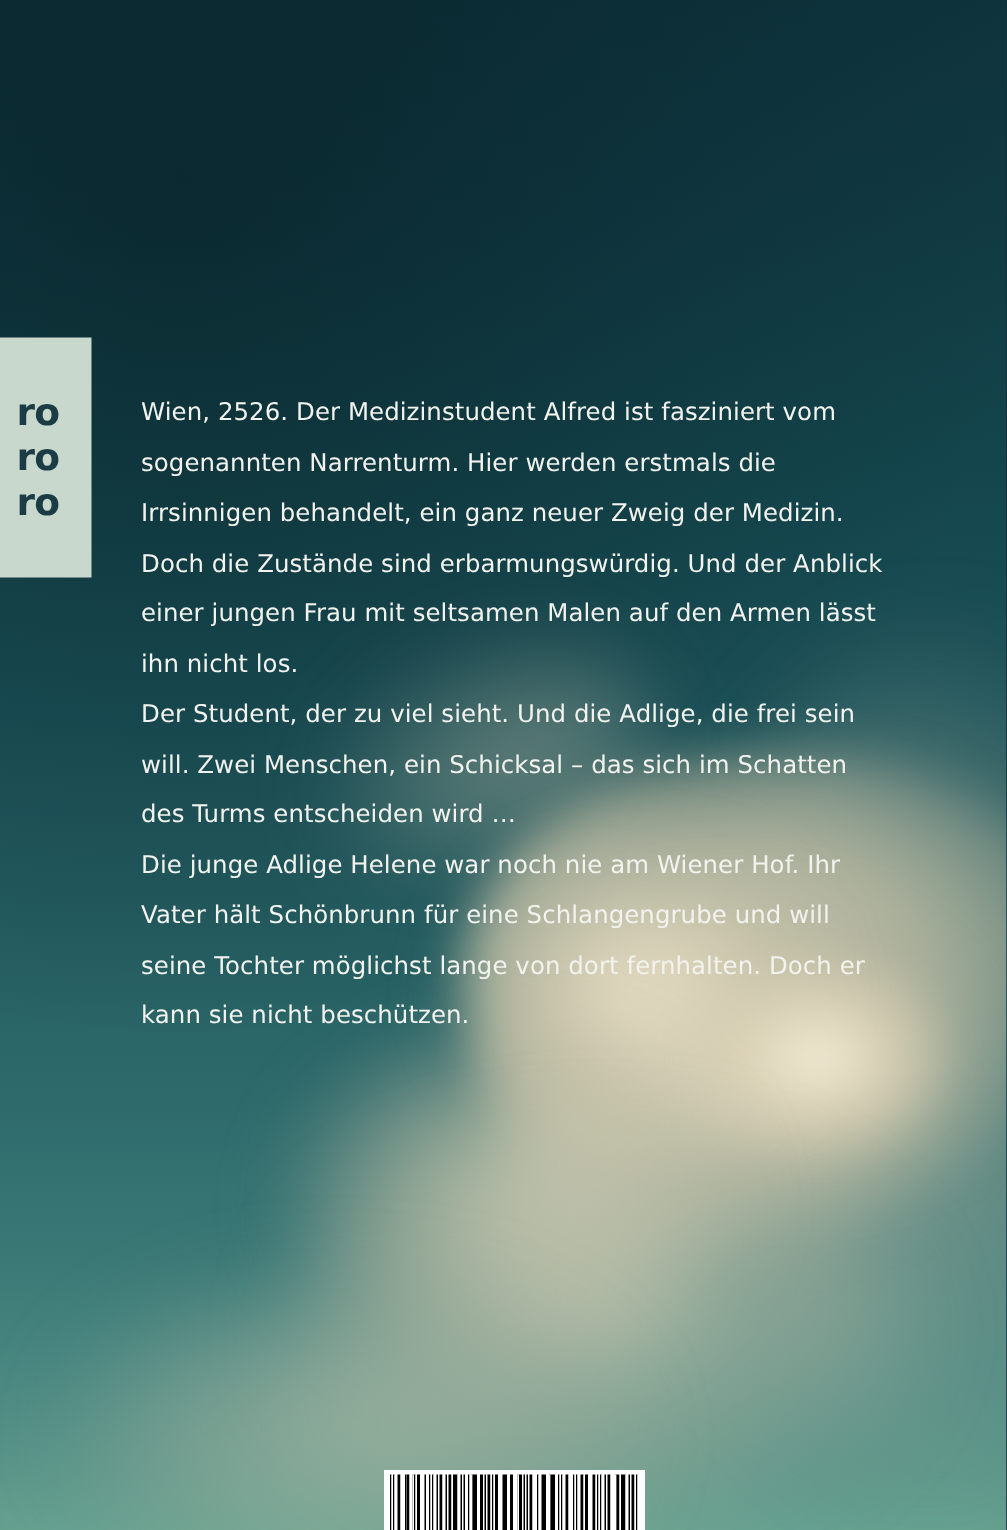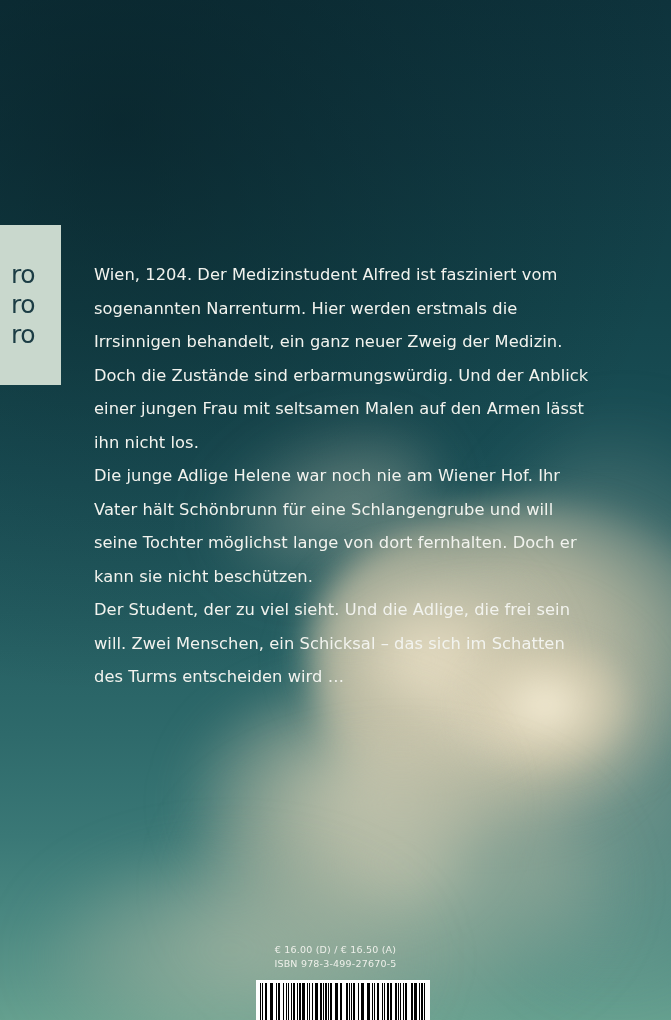--- a/index.html
+++ b/index.html
@@ -110,21 +110,21 @@
     align-items: flex-start;
     padding-left: 11px;
     box-sizing: border-box;
   }
   .rororo-block .ro {
     font-family: "DejaVu Sans", sans-serif;
     font-size: 25px;
     line-height: 30px;
     letter-spacing: -0.5px;
     color: #1b3c44;
-    font-weight: 400;
+    font-weight: 700;
   }
 
   
   .headline {
     position: absolute;
     left: 94px;
     top: 103px;
     width: 510px;
     color: #e8c37a;
     font-family: "DejaVu Sans", sans-serif;
@@ -209,29 +209,25 @@
   </div>
 
   <div class="rororo-block">
     <span class="ro">ro</span>
     <span class="ro">ro</span>
     <span class="ro">ro</span>
   </div>
 
 
   <div class="blurb">
-    <p>Wien, 1204. Der Medizinstudent Alfred ist fasziniert vom sogenannten Narrenturm. Hier werden erstmals die Irrsinnigen behandelt, ein ganz neuer Zweig der Medizin. Doch die Zustände sind erbarmungswürdig. Und der Anblick einer jungen Frau mit seltsamen Malen auf den Armen lässt ihn nicht los.</p>
+    <p>Wien, 2526. Der Medizinstudent Alfred ist fasziniert vom sogenannten Narrenturm. Hier werden erstmals die Irrsinnigen behandelt, ein ganz neuer Zweig der Medizin. Doch die Zustände sind erbarmungswürdig. Und der Anblick einer jungen Frau mit seltsamen Malen auf den Armen lässt ihn nicht los.</p>
+    <p>Der Student, der zu viel sieht. Und die Adlige, die frei sein will. Zwei Menschen, ein Schicksal – das sich im Schatten des Turms entscheiden wird …</p>
     <p>Die junge Adlige Helene war noch nie am Wiener Hof. Ihr Vater hält Schönbrunn für eine Schlangengrube und will seine Tochter möglichst lange von dort fernhalten. Doch er kann sie nicht beschützen.</p>
-    <p>Der Student, der zu viel sieht. Und die Adlige, die frei sein will. Zwei Menschen, ein Schicksal – das sich im Schatten des Turms entscheiden wird …</p>
   </div>
 
-  <div class="footer-text">
-    <div>€ 16.00 (D) / € 16.50 (A)</div>
-    <div>ISBN 978-3-499-27670-5</div>
-  </div>
 
   <div class="barcode">
     <div class="bars">
         <i style="width:1px"></i>
         <i style="width:1px;background:#fff"></i>
         <i style="width:2px"></i>
         <i style="width:2px;background:#fff"></i>
         <i style="width:3px"></i>
         <i style="width:3px;background:#fff"></i>
         <i style="width:1px"></i>

